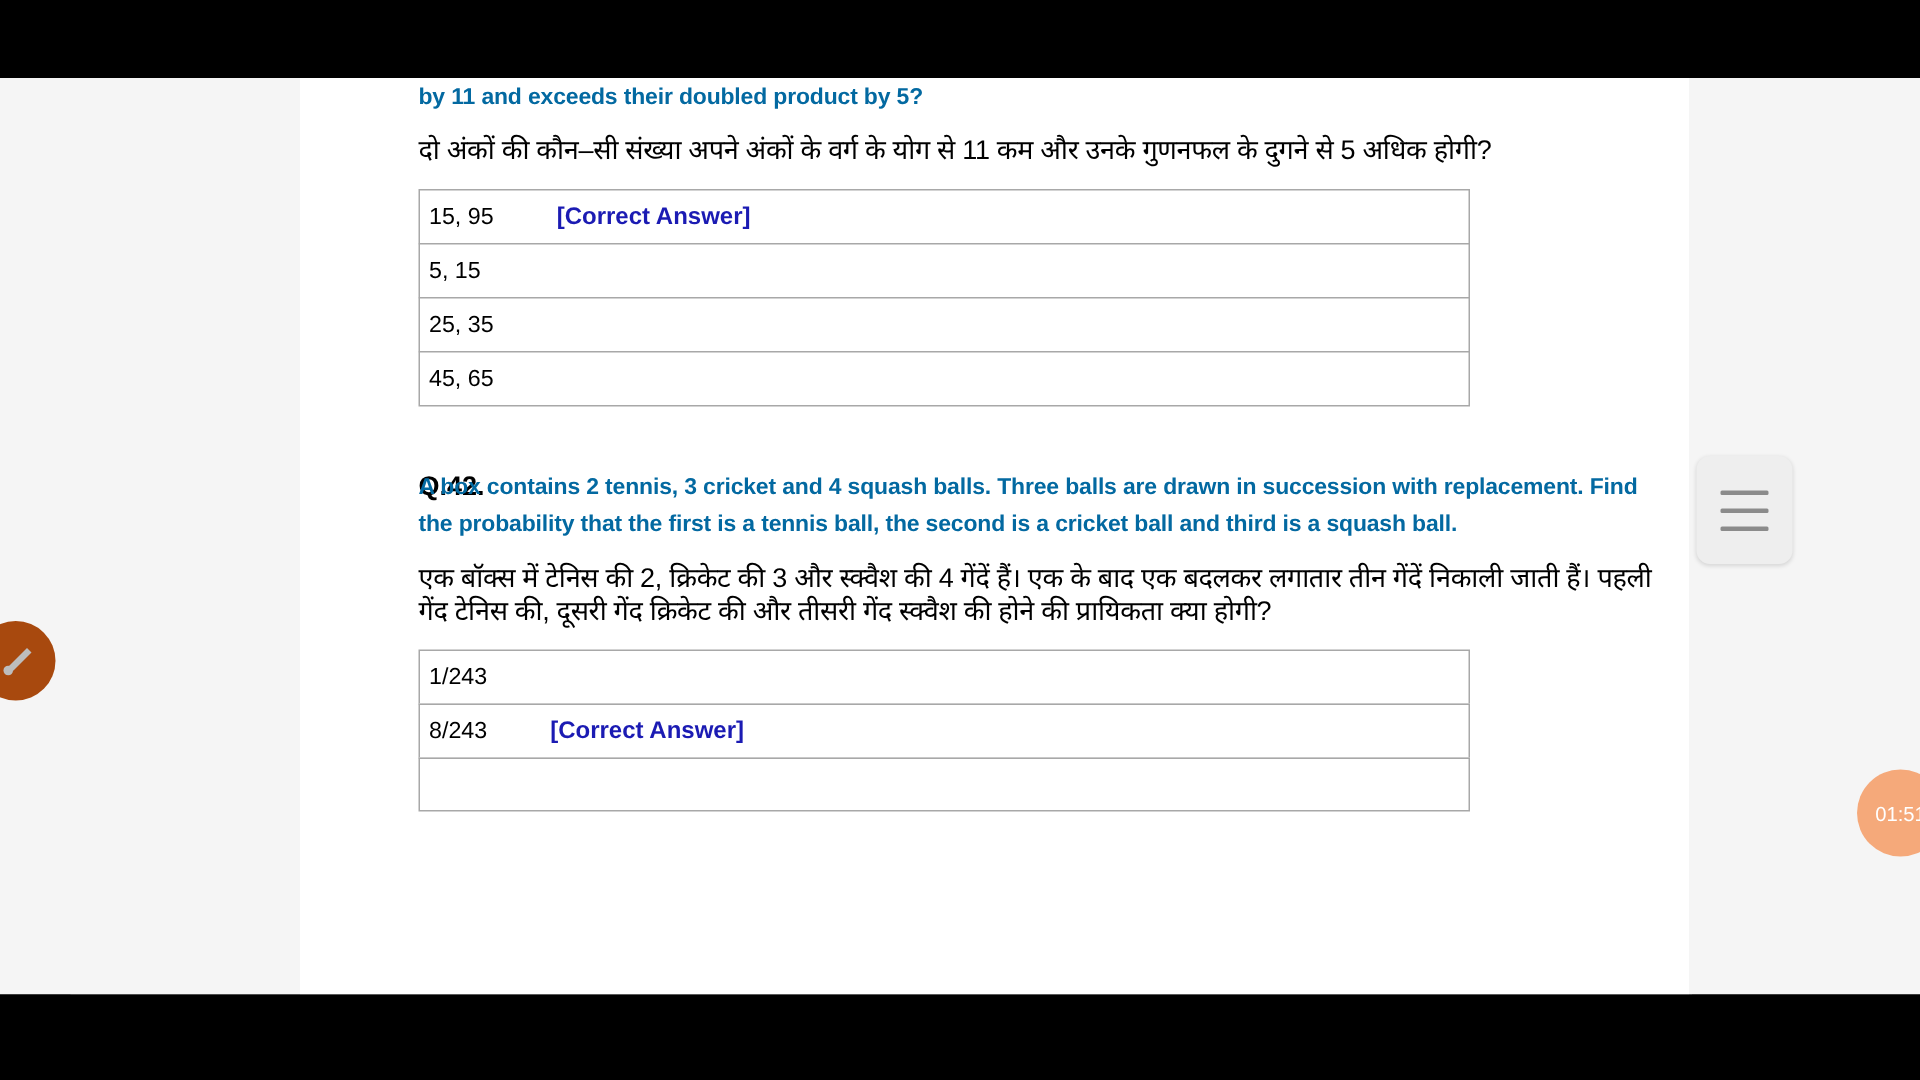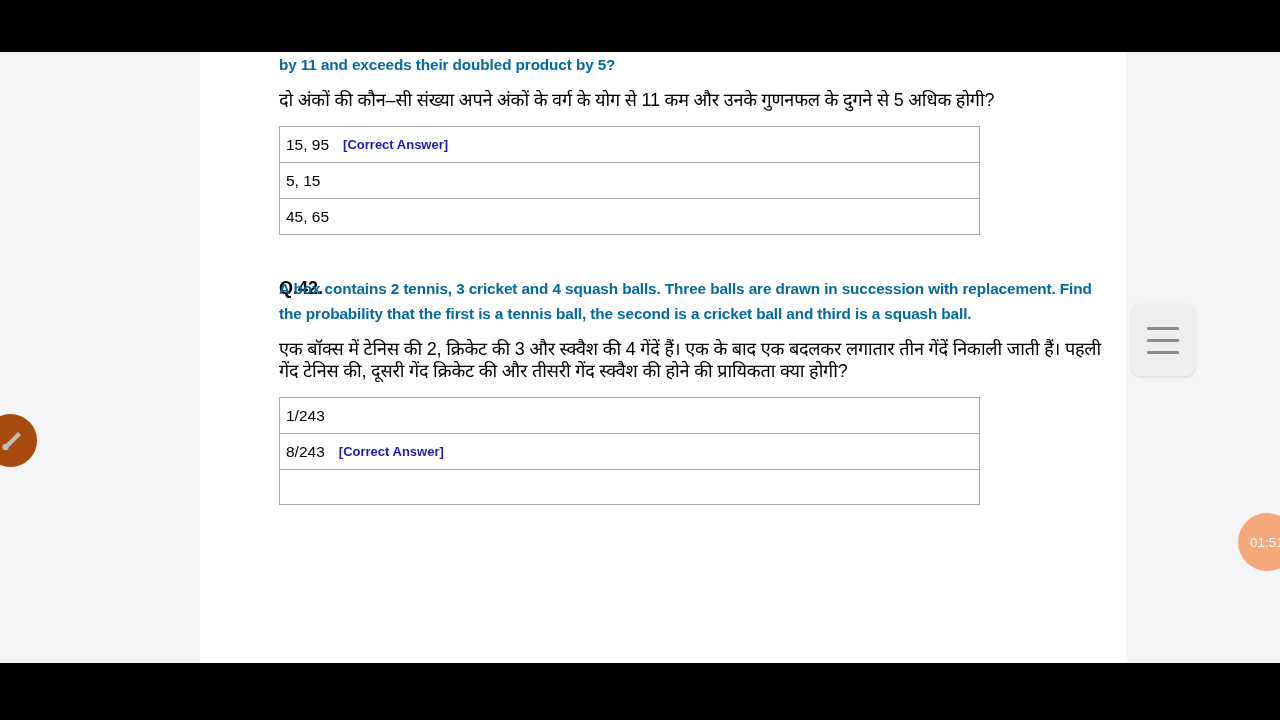--- a/index.html
+++ b/index.html
@@ -127,31 +127,32 @@
   .option-box {
     flex: 1 1 auto;
     margin-right: 146px;
     border: 1px solid #a8a8a8;
     background: #ffffff;
     min-height: 36px;
     box-sizing: border-box;
     padding: 7px 0 7px 6px;
     display: flex;
     align-items: flex-start;
+    gap: 28px;
   }
 
   .option-text {
     font-size: 15.5px;
     color: #000000;
     line-height: 21px;
     white-space: nowrap;
   }
 
   .correct-tag {
-    font-size: 13px;
+    font-size: 16px;
     font-weight: bold;
     color: #1b1bb3;
     margin-left: 14px;
     line-height: 21px;
     white-space: nowrap;
   }
 
   .gap { height: 42px; }
 
   
@@ -258,20 +259,26 @@
               </div>
             </div>
 
             <div class="option-row">
               <div class="option-letter">B).</div>
               <div class="option-box">
                 <span class="option-text">5, 15</span>
               </div>
             </div>
 
+            <div class="option-row">
+              <div class="option-letter">C).</div>
+              <div class="option-box">
+                <span class="option-text">25, 35</span>
+              </div>
+            </div>
 
             <div class="option-row">
               <div class="option-letter">D).</div>
               <div class="option-box">
                 <span class="option-text">45, 65</span>
               </div>
             </div>
 
           </div>
         </div>

